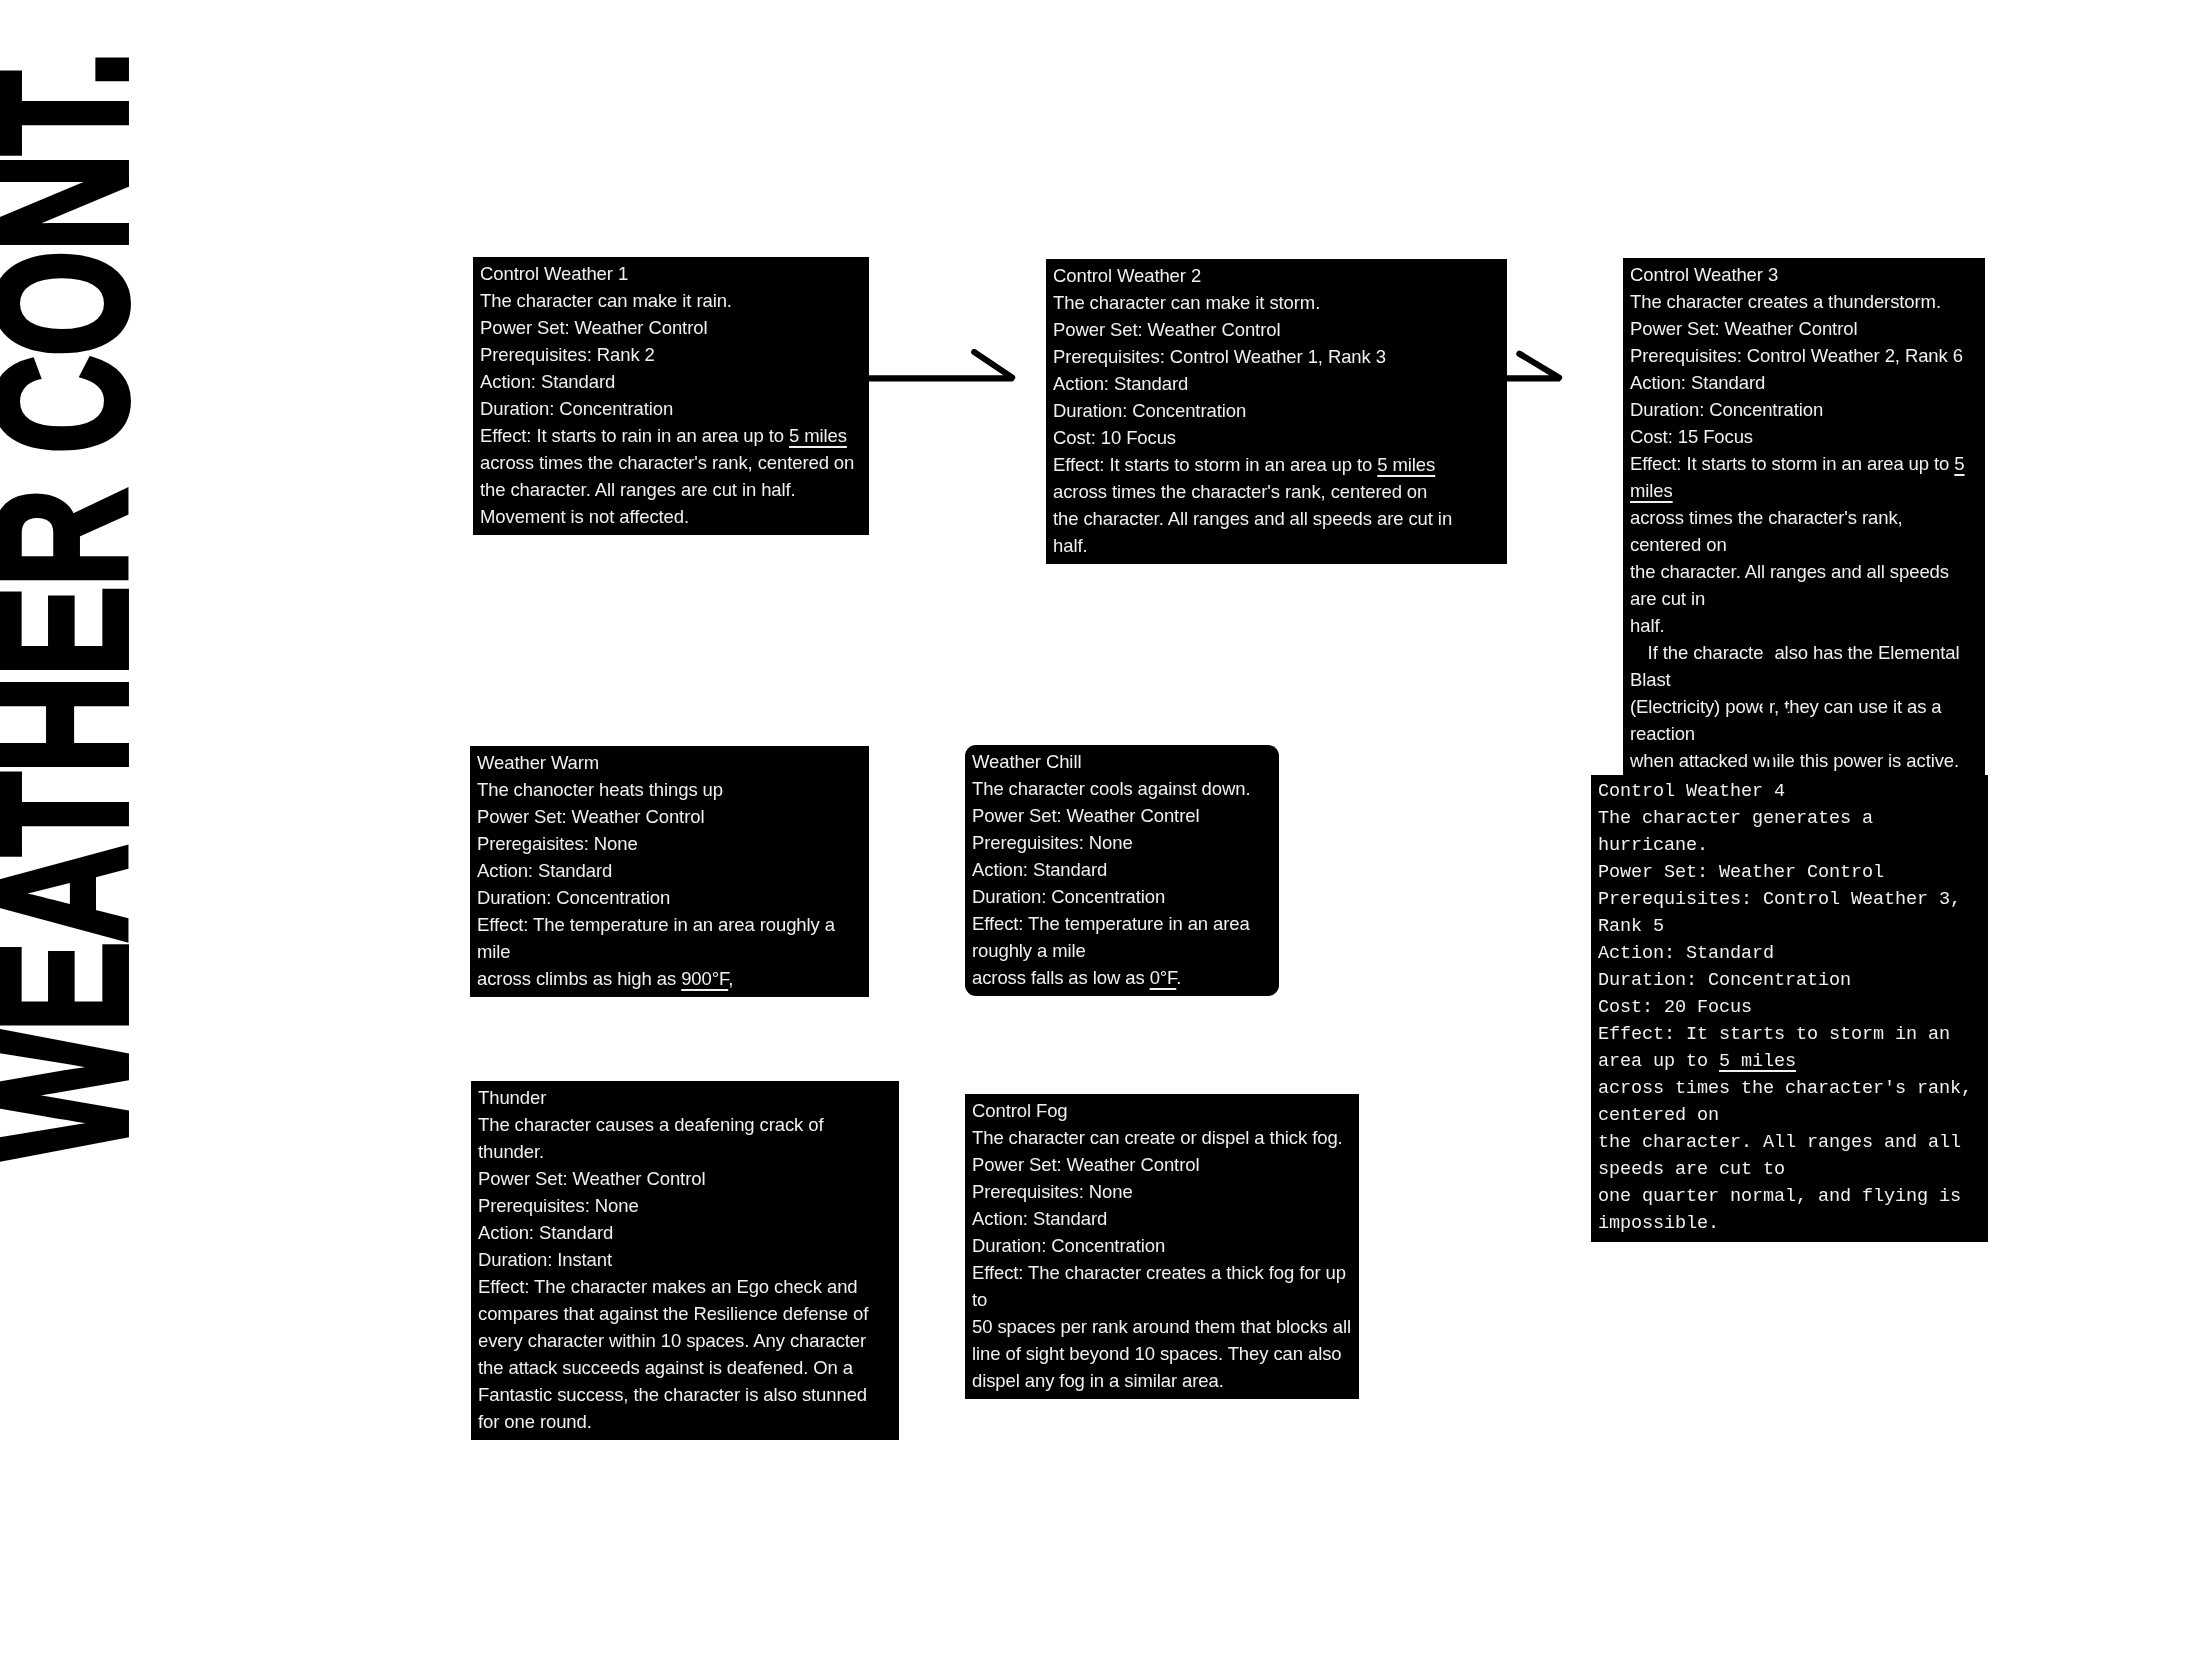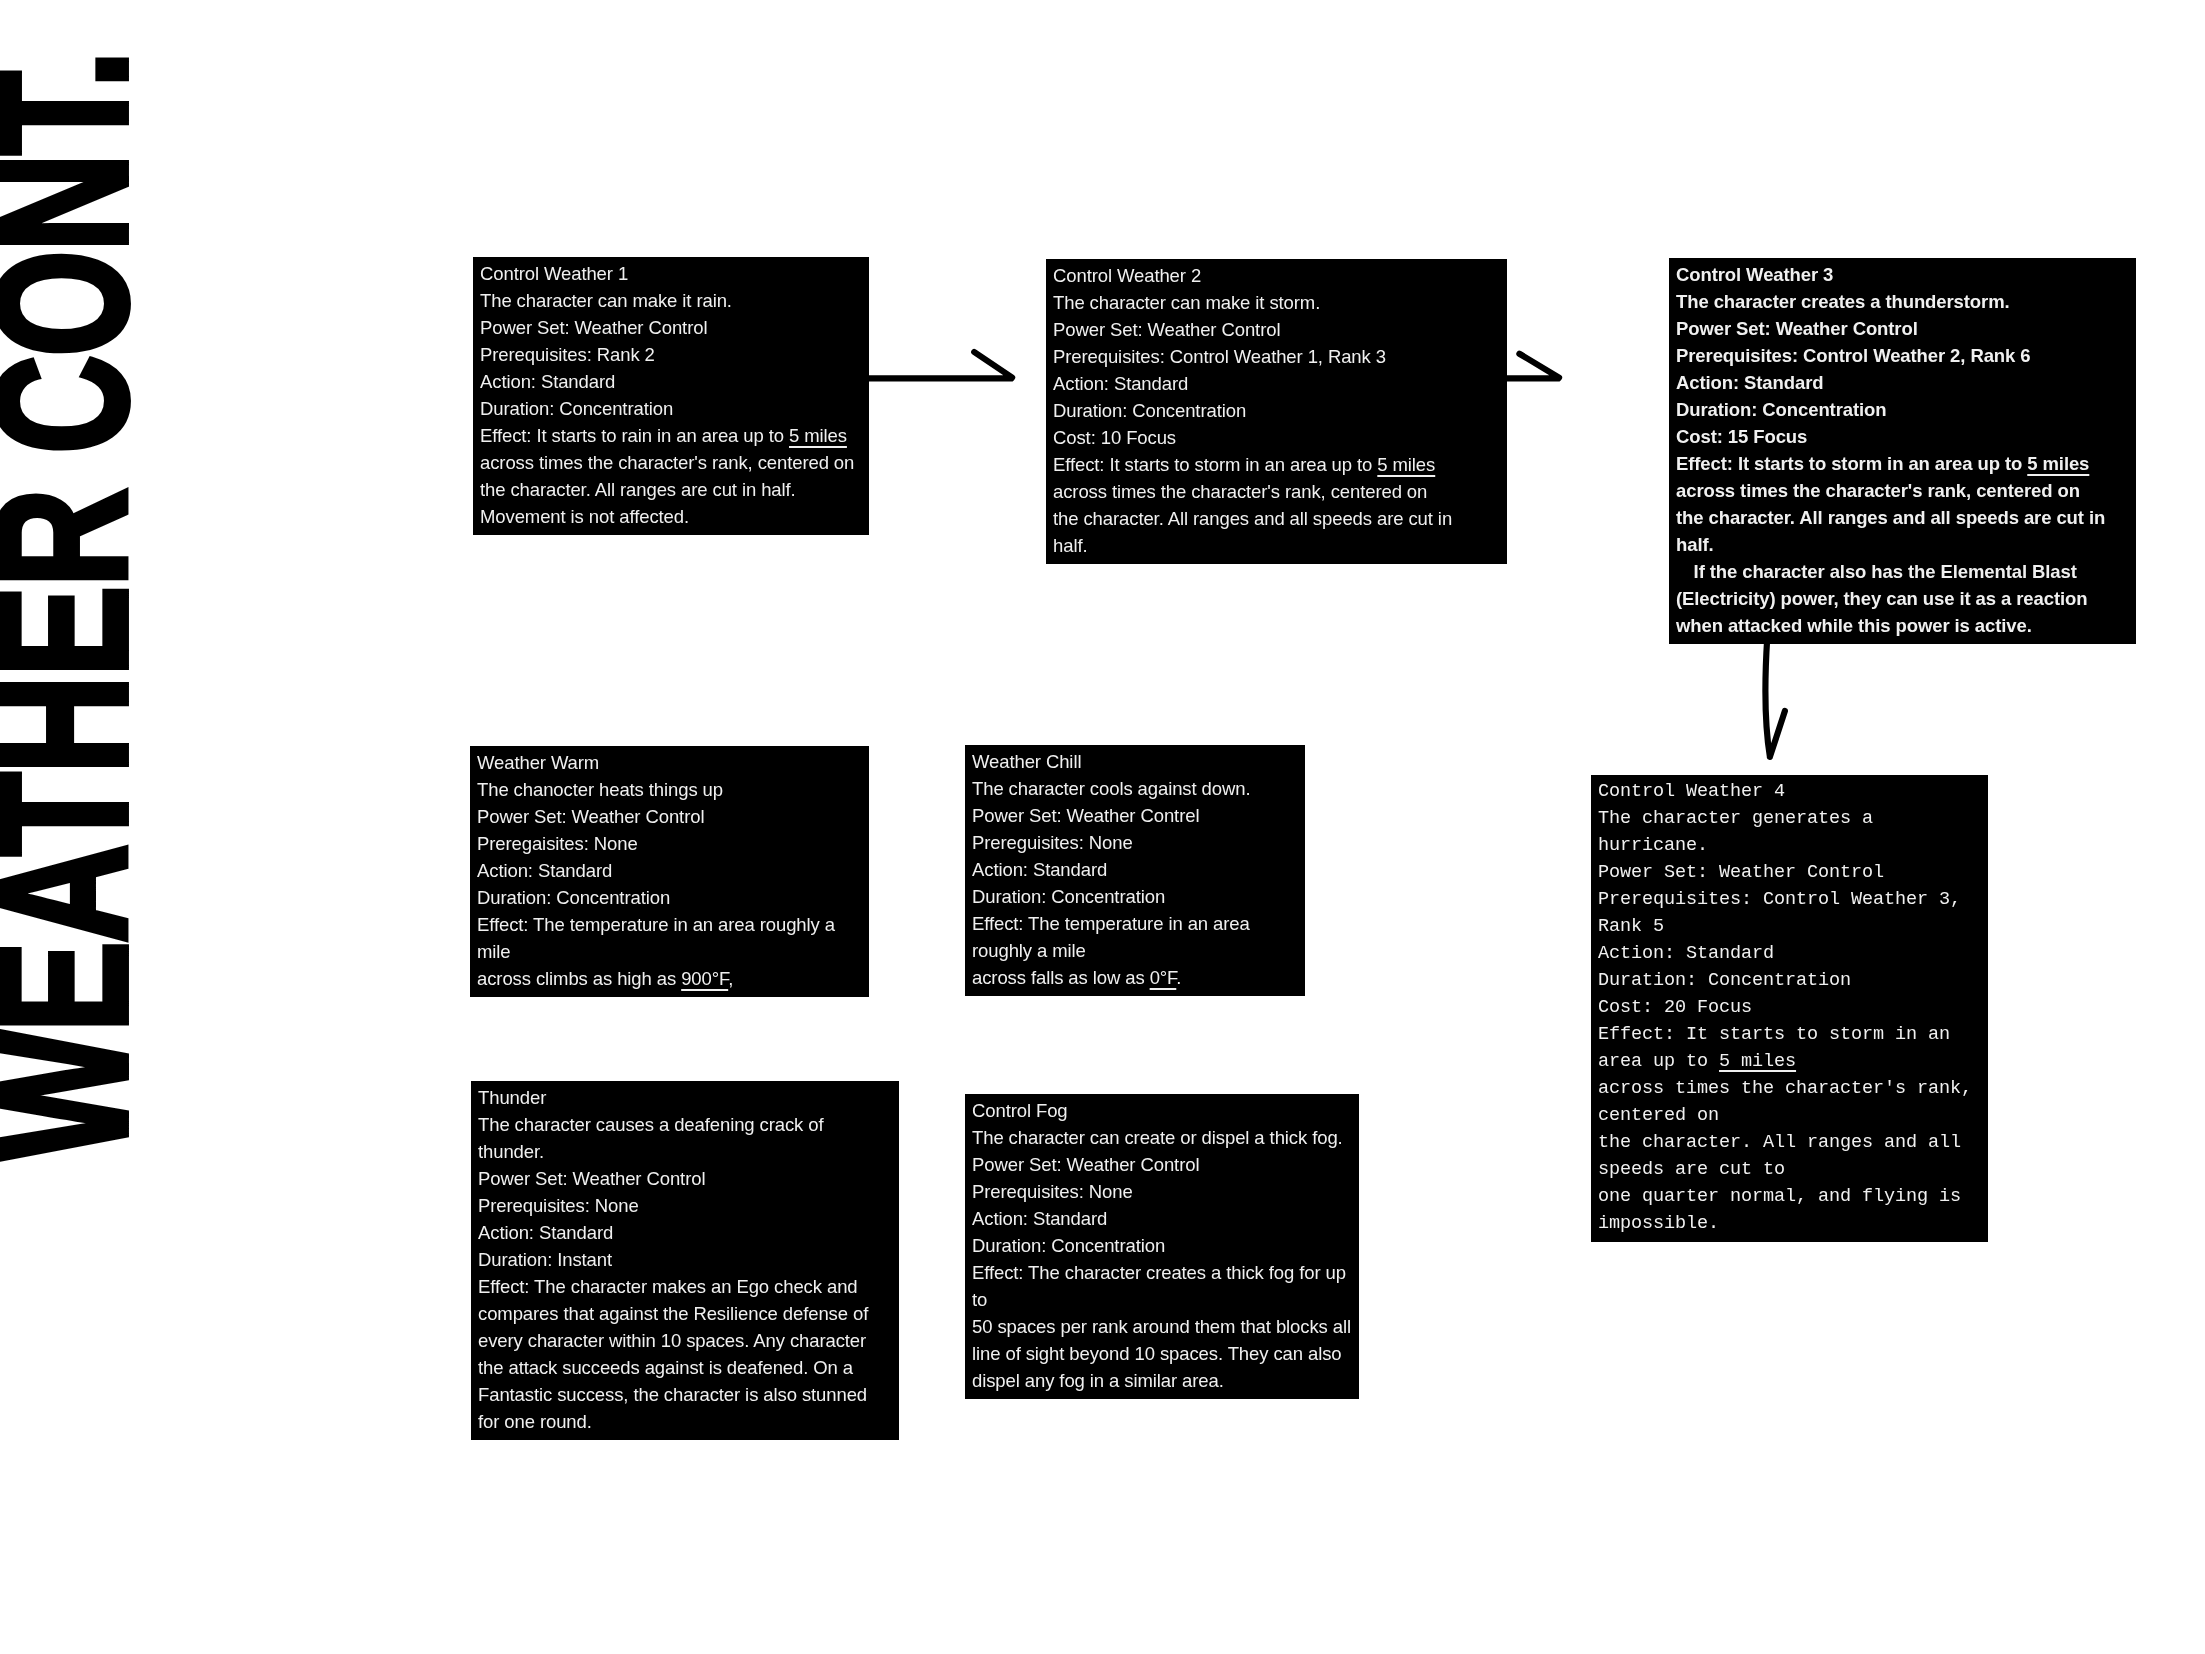--- a/index.html
+++ b/index.html
@@ -45,23 +45,23 @@
   .box-line.indent { text-indent: 17.6px; }
   .ul {
     text-decoration: underline;
     text-underline-offset: 4.4px;
     text-decoration-thickness: 1.8px;
   }
 
   
   .b0 { left: 461px;  top: 257px;  width: 396px; min-height: 268px; }
   .b1 { left: 1034px; top: 259px;  width: 461px; min-height: 289px; }
-  .b2 { left: 1657px; top: 258px;  width: 467px; min-height: 363px; font-weight: bold; }
+  .b2 { left: 1611px; top: 258px;  width: 362px; min-height: 363px; }
   .b3 { left: 458px;  top: 746px;  width: 399px; min-height: 210px; }
-  .b4 { left: 953px; top: 745px;  width: 340px; min-height: 216px; }
+  .b4 { left: 953px; top: 745px;  width: 314px; min-height: 216px; border-radius: 11px; }
   .b5 { left: 1579px; top: 775px;  width: 397px; min-height: 295px; font-family: Liberation Mono, monospace; }
   .b6 { left: 459px;  top: 1081px; width: 428px; min-height: 339px; }
   .b7 { left: 953px; top: 1094px; width: 394px; min-height: 255px; }
 
   .arrows-layer {
     position: absolute;
     left: 0; top: 0;
     pointer-events: none;
   }
 </style>

